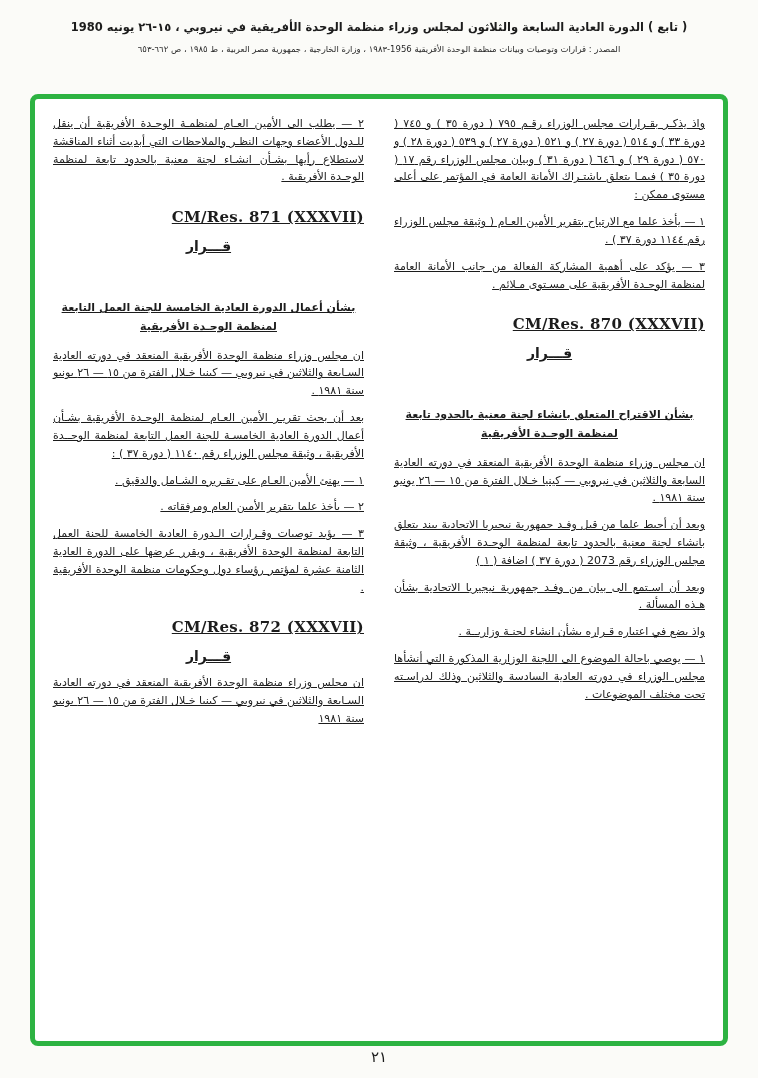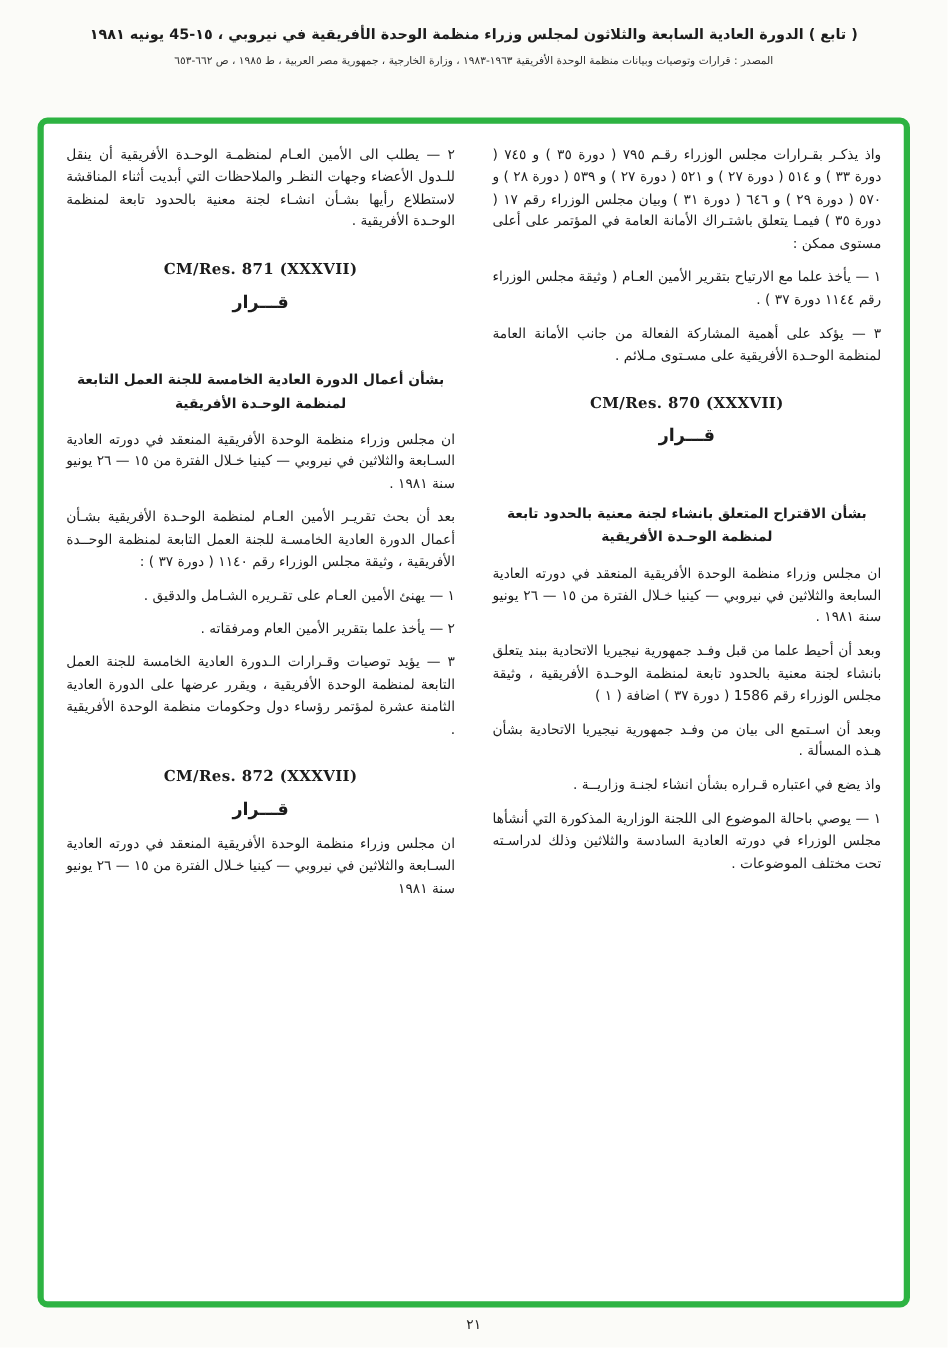--- a/index.html
+++ b/index.html
@@ -41,33 +41,34 @@
   .columns {
     display: flex;
     direction: rtl;           
     gap: 30px;
     height: 100%;
   }
   .col {
     flex: 1;
     direction: rtl;
     min-width: 0;
+    text-decoration: underline;
   }
   .para {
     font-size: 11px;
     line-height: 1.62;
     text-align: justify;
     margin-bottom: 9px;
   }
   .res-id {
     direction: ltr;
-    text-align: center;
+    text-align: right;
     font-family: "DejaVu Serif", serif;
     font-weight: bold;
-    font-size: 12px;
+    font-size: 15px;
     margin: 22px 0 12px 0;
     letter-spacing: 0.3px;
   }
   .decree {
     text-align: center;
     font-weight: bold;
     font-size: 14px;
     margin: 6px 0 10px 0;
   }
   .title {
@@ -77,45 +78,45 @@
     line-height: 1.7;
     margin-bottom: 10px;
     margin-top: 45px;
   }
   .page-number {
     position: absolute;
     left: 0;
     bottom: 12px;
     width: 100%;
     text-align: center;
-    font-size: 11px;
+    font-size: 15px;
     font-weight: normal;
     direction: rtl;
   }
 </style>
 </head>
 <body>
 
 <header class="doc-header">
-  <div class="line1">( تابع ) الدورة العادية السابعة والثلاثون لمجلس وزراء منظمة الوحدة الأفريقية في نيروبي ، ١٥-45 يونيه ١٩٨١</div>
-  <div class="line2">المصدر : قرارات وتوصيات وبيانات منظمة الوحدة الأفريقية ١٩٦٣-١٩٨٣ ، وزارة الخارجية ، جمهورية مصر العربية ، ط ١٩٨٥ ، ص ٦٦٢-٦٥٣</div>
+  <div class="line1">( تابع ) الدورة العادية السابعة والثلاثون لمجلس وزراء منظمة الوحدة الأفريقية في نيروبي ، ١٥-٢٦ يونيه 1980</div>
+  <div class="line2">المصدر : قرارات وتوصيات وبيانات منظمة الوحدة الأفريقية 1956-١٩٨٣ ، وزارة الخارجية ، جمهورية مصر العربية ، ط ١٩٨٥ ، ص ٦٦٢-٦٥٣</div>
 </header>
 
 <div class="content-frame">
   <div class="columns">
 
     <div class="col">
       <p class="para">واذ يذكـر بقـرارات مجلس الوزراء رقـم ٧٩٥ ( دورة ٣٥ ) و ٧٤٥ ( دورة ٣٣ ) و ٥١٤ ( دورة ٢٧ ) و ٥٢١ ( دورة ٢٧ ) و ٥٣٩ ( دورة ٢٨ ) و ٥٧٠ ( دورة ٢٩ ) و ٦٤٦ ( دورة ٣١ ) وبيان مجلس الوزراء رقم ١٧ ( دورة ٣٥ ) فيمـا يتعلق باشتـراك الأمانة العامة في المؤتمر على أعلى مستوى ممكن :</p>
       <p class="para">١ — يأخذ علما مع الارتياح بتقرير الأمين العـام ( وثيقة مجلس الوزراء رقم ١١٤٤ دورة ٣٧ ) .</p>
       <p class="para">٣ — يؤكد على أهمية المشاركة الفعالة من جانب الأمانة العامة لمنظمة الوحـدة الأفريقية على مسـتوى مـلائم .</p>
       <div class="res-id">CM/Res. 870 (XXXVII)</div>
       <div class="decree">قـــرار</div>
       <div class="title">بشأن الاقتراح المتعلق بانشاء لجنة معنية بالحدود تابعة لمنظمة الوحـدة الأفريقية</div>
       <p class="para">ان مجلس وزراء منظمة الوحدة الأفريقية المنعقد في دورته العادية السابعة والثلاثين في نيروبي — كينيا خـلال الفترة من ١٥ — ٢٦ يونيو سنة ١٩٨١ .</p>
-      <p class="para">وبعد أن أحيط علما من قبل وفـد جمهورية نيجيريا الاتحادية ببند يتعلق بانشاء لجنة معنية بالحدود تابعة لمنظمة الوحـدة الأفريقية ، وثيقة مجلس الوزراء رقم 1586 ( دورة ٣٧ ) اضافة ( ١ )</p>
+      <p class="para">وبعد أن أحيط علما من قبل وفـد جمهورية نيجيريا الاتحادية ببند يتعلق بانشاء لجنة معنية بالحدود تابعة لمنظمة الوحـدة الأفريقية ، وثيقة مجلس الوزراء رقم 2073 ( دورة ٣٧ ) اضافة ( ١ )</p>
       <p class="para">وبعد أن اسـتمع الى بيان من وفـد جمهورية نيجيريا الاتحادية بشأن هـذه المسألة .</p>
       <p class="para">واذ يضع في اعتباره قـراره بشأن انشاء لجنـة وزاريــة .</p>
       <p class="para">١ — يوصي باحالة الموضوع الى اللجنة الوزارية المذكورة التي أنشأها مجلس الوزراء في دورته العادية السادسة والثلاثين وذلك لدراسـته تحت مختلف الموضوعات .</p>
     </div>
 
     <div class="col">
       <p class="para">٢ — يطلب الى الأمين العـام لمنظمـة الوحـدة الأفريقية أن ينقل للـدول الأعضاء وجهات النظـر والملاحظات التي أبديت أثناء المناقشة لاستطلاع رأيها بشـأن انشـاء لجنة معنية بالحدود تابعة لمنظمة الوحـدة الأفريقية .</p>
       <div class="res-id">CM/Res. 871 (XXXVII)</div>
       <div class="decree">قـــرار</div>
       <div class="title">بشأن أعمال الدورة العادية الخامسة للجنة العمل التابعة لمنظمة الوحـدة الأفريقية</div>

